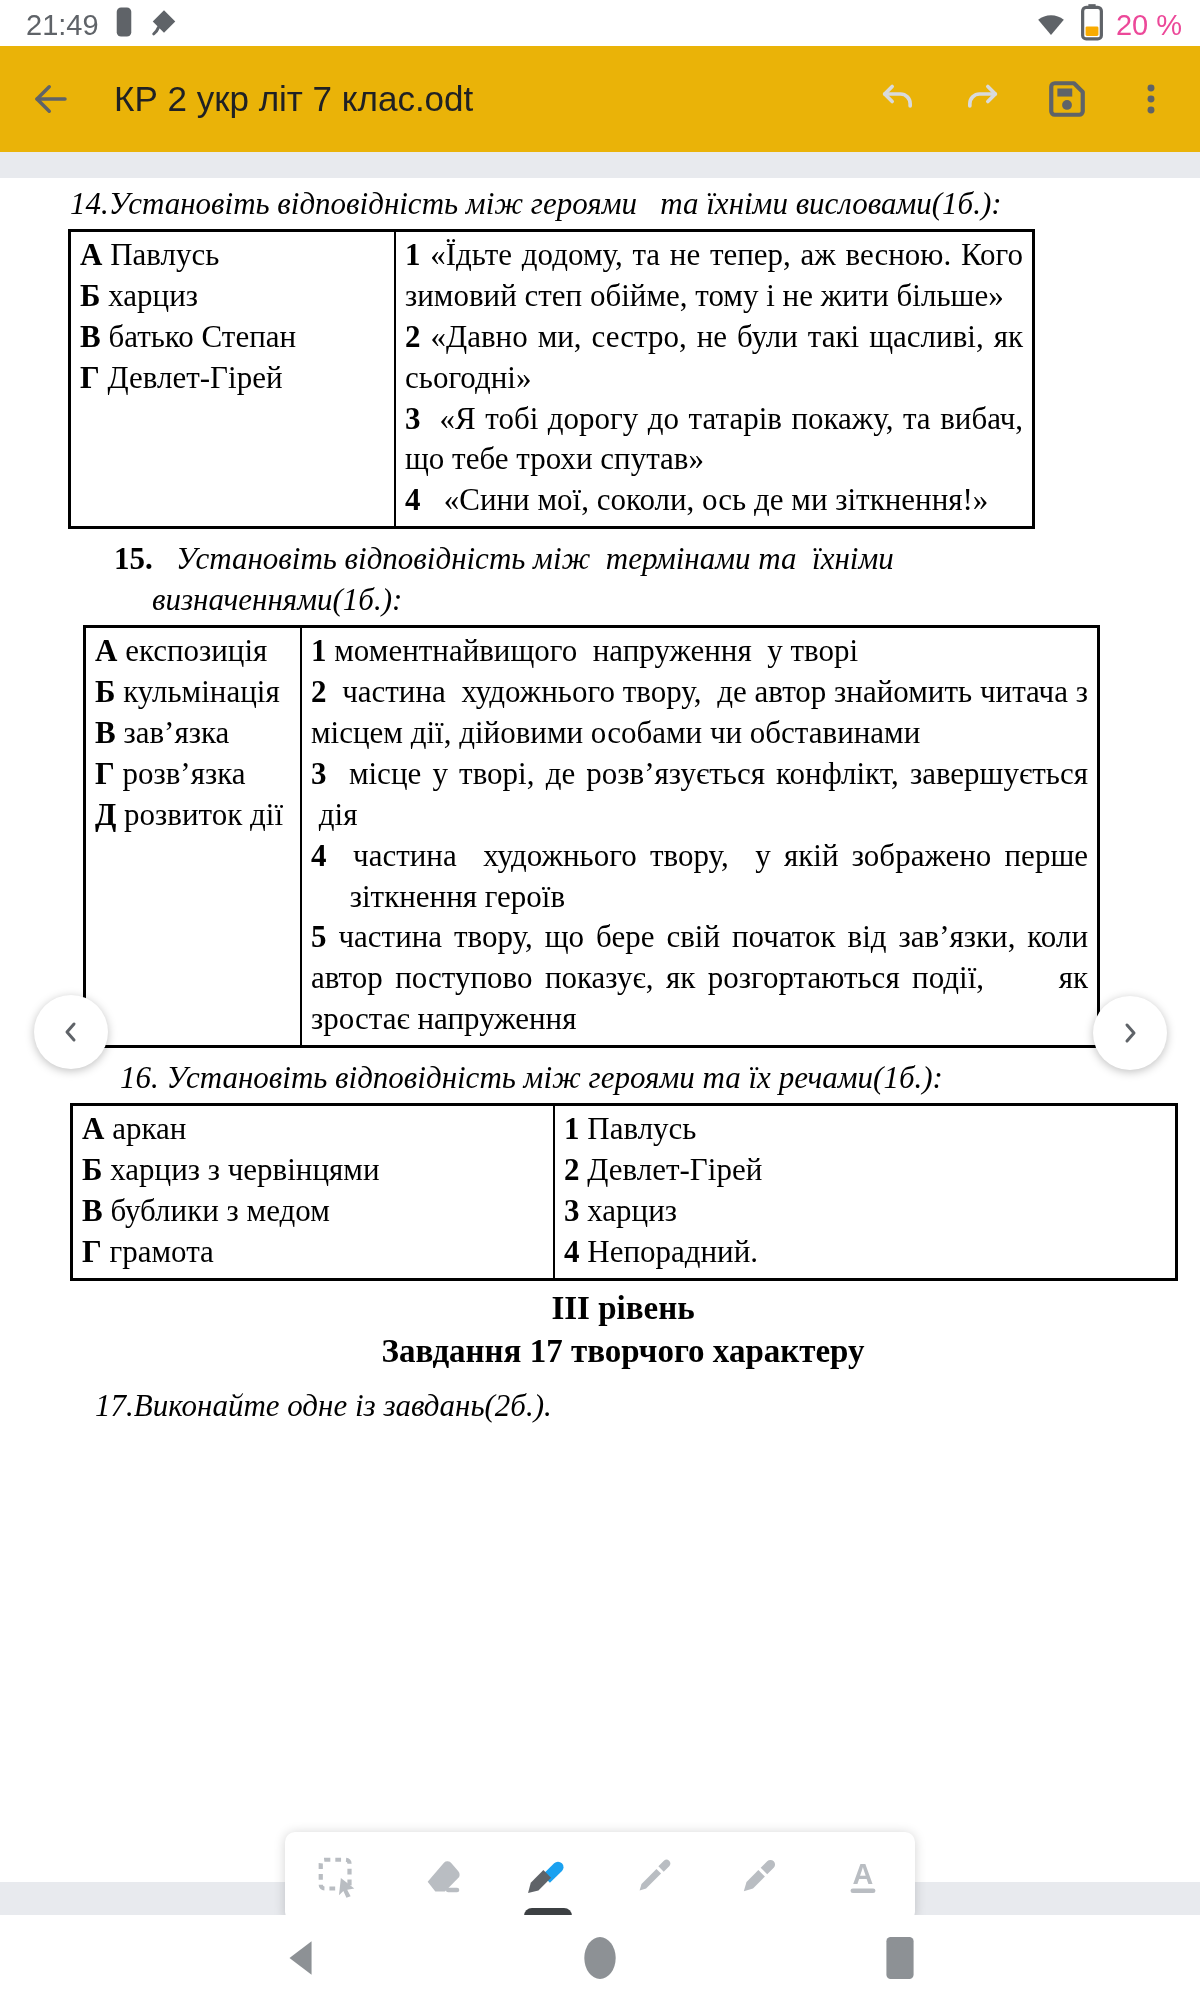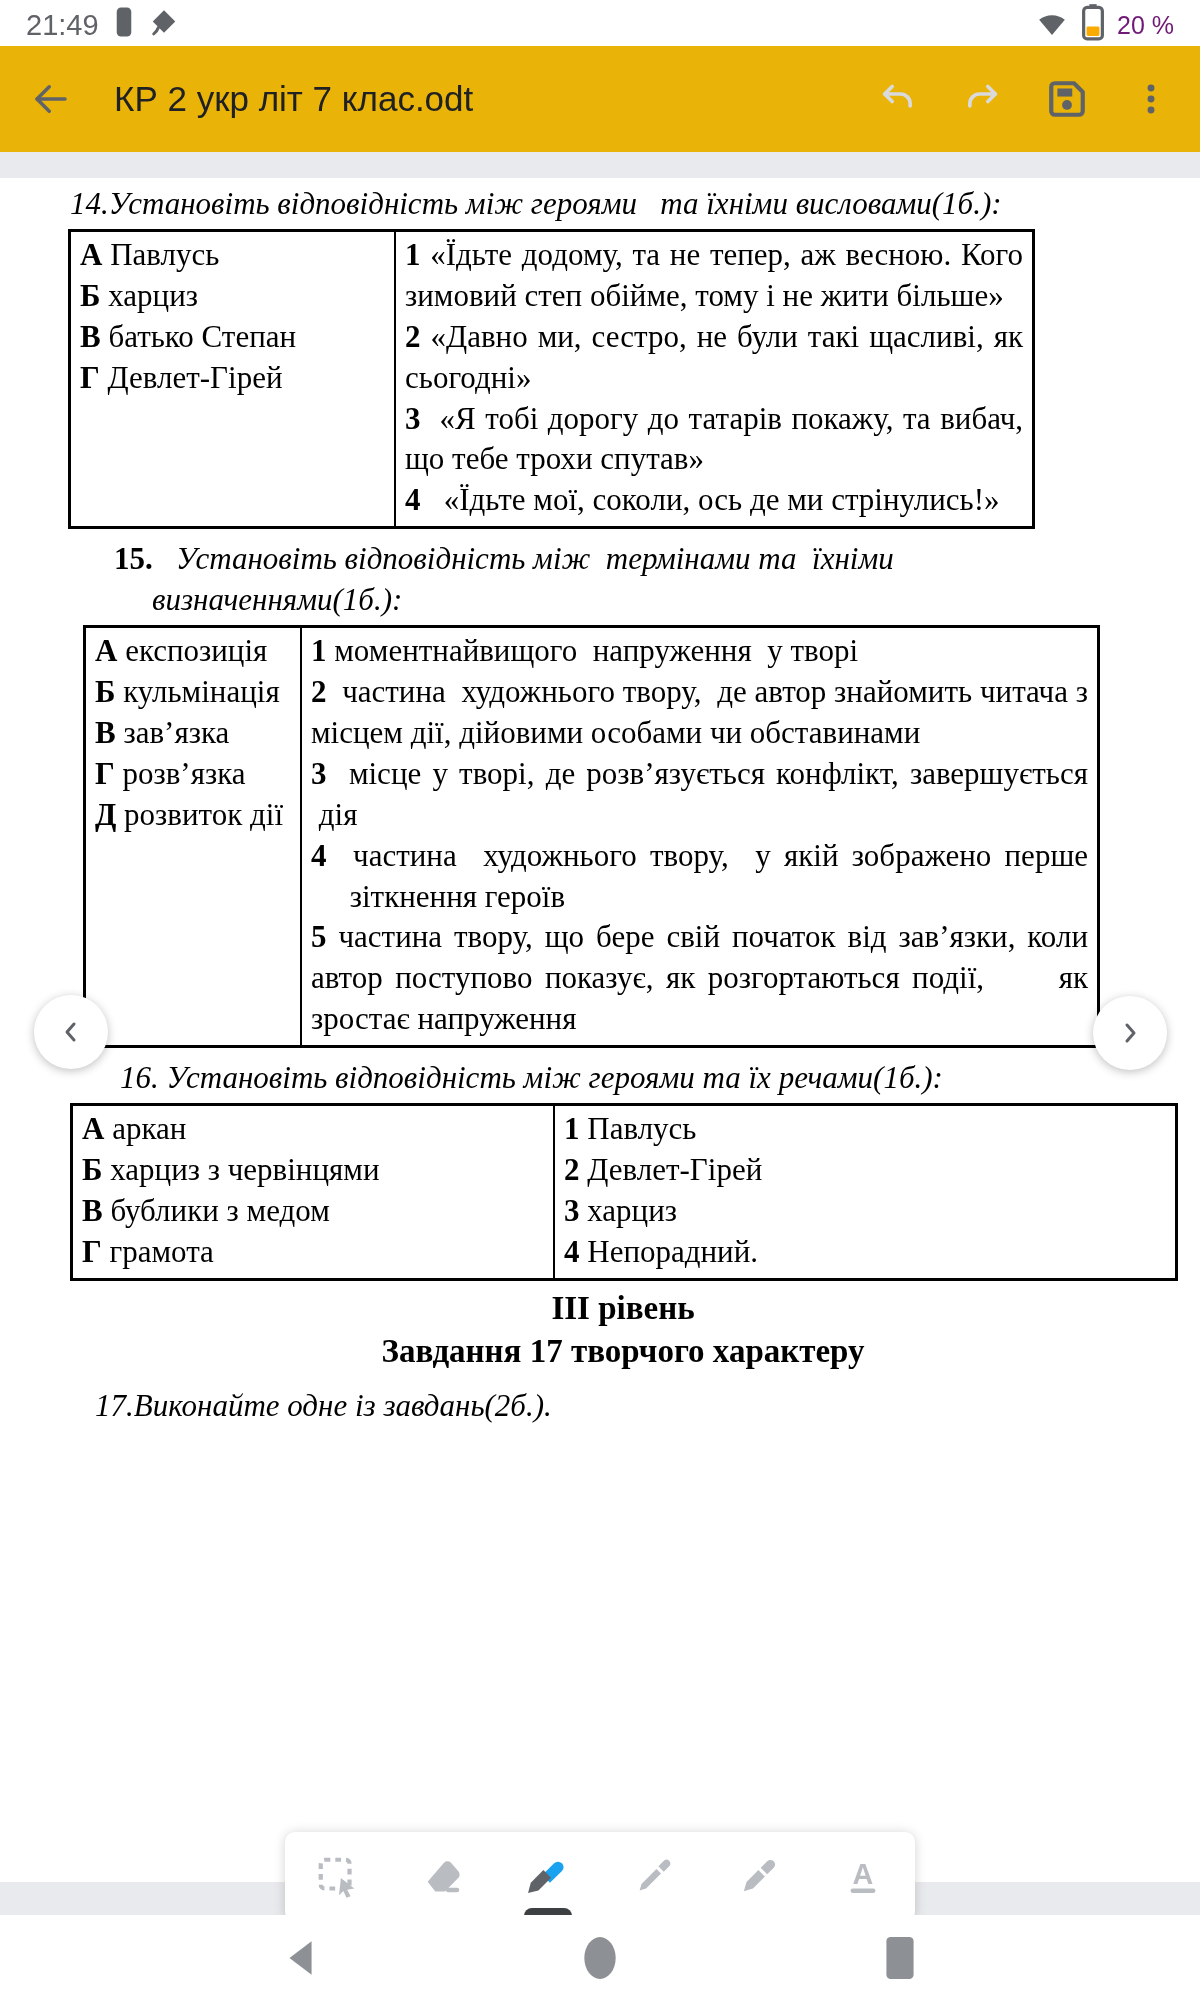--- a/index.html
+++ b/index.html
@@ -1,24 +1,24 @@
 <!DOCTYPE html>
 <html><head>
 <meta charset="utf-8">
 <style>
   html,body{margin:0;padding:0;background:#fff;}
   .screen{position:relative;width:1200px;height:2000px;background:#fff;overflow:hidden;
           font-family:"Liberation Sans",sans-serif;color:#202124;}
 
   
   .status-bar{position:absolute;top:0;left:0;right:0;height:46px;display:flex;
-              padding:4px 26px 0 26px;box-sizing:border-box;color:#5f6368;font-size:29px;}
+              padding:4px 18px 0 26px;box-sizing:border-box;color:#5f6368;font-size:29px;}
   .status-left{display:flex;align-items:center;gap:16px;}
   .status-right{margin-left:auto;display:flex;align-items:center;gap:12px;}
-  .status-right .pct{font-size:25px;color:#701a75;}
+  .status-right .pct{font-size:29px;color:#ec4899;}
 
   
   .app-bar{position:absolute;top:46px;left:0;right:0;height:106px;display:flex;align-items:center;
            padding:0 30px;box-sizing:border-box;background:#eab308;}
   .app-title{font-size:35px;color:#202124;margin-left:42px;white-space:nowrap;}
   .app-actions{margin-left:auto;display:flex;align-items:center;gap:44px;}
   .icon-btn{display:flex;align-items:center;justify-content:center;background:none;border:none;padding:0;cursor:pointer;}
 
   
   .strip-top{position:absolute;top:152px;left:0;right:0;height:26px;background:#e8eaee;}
@@ -159,21 +159,21 @@
         <td class="cleft">
           <div class="item"><b>А</b> <span>Павлусь</span></div>
           <div class="item"><b>Б</b> <span>харциз</span></div>
           <div class="item"><b>В</b> <span>батько Степан</span></div>
           <div class="item"><b>Г</b> <span>Девлет-Гірей</span></div>
         </td>
         <td>
           <div class="q"><b>1</b> <span>«Їдьте додому, та не тепер, аж весною. Кого зимовий степ обійме, тому і не жити більше»</span></div>
           <div class="q"><b>2</b> <span>«Давно ми, сестро, не були такі щасливі, як сьогодні»</span></div>
           <div class="q"><b>3</b> &nbsp;<span>«Я тобі дорогу до татарів покажу, та вибач, що тебе трохи спутав»</span></div>
-          <div class="q"><b>4</b> &nbsp;&nbsp;<span>«Їдьте мої, соколи, ось де ми стрінулись!»</span></div>
+          <div class="q"><b>4</b> &nbsp;&nbsp;<span>«Сини мої, соколи, ось де ми зіткнення!»</span></div>
         </td>
       </tr>
     </tbody>
       </table>
 
     <div class="prompt p15"><span class="num15">15.</span><span>&nbsp;&nbsp;&nbsp;Установіть відповідність між &nbsp;термінами та &nbsp;їхніми визначеннями(1б.):</span></div>
 
     <table class="doc-table t15">
       <tbody>
           <tr>

